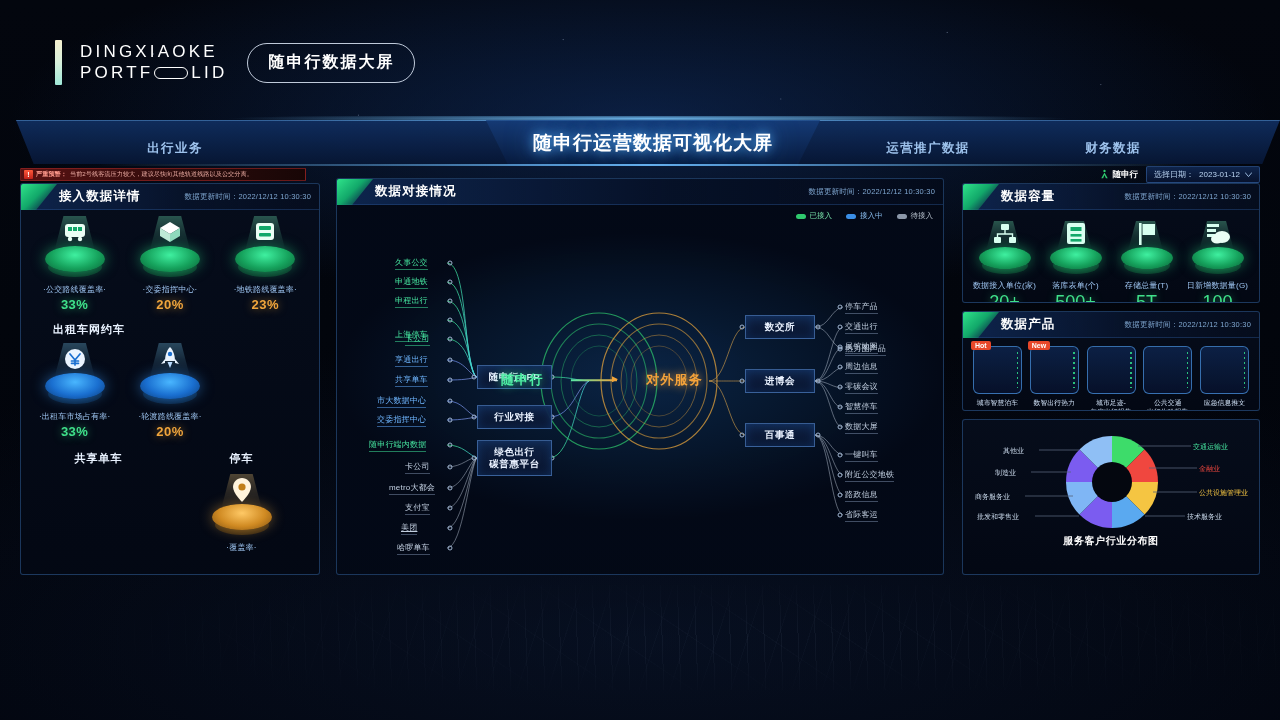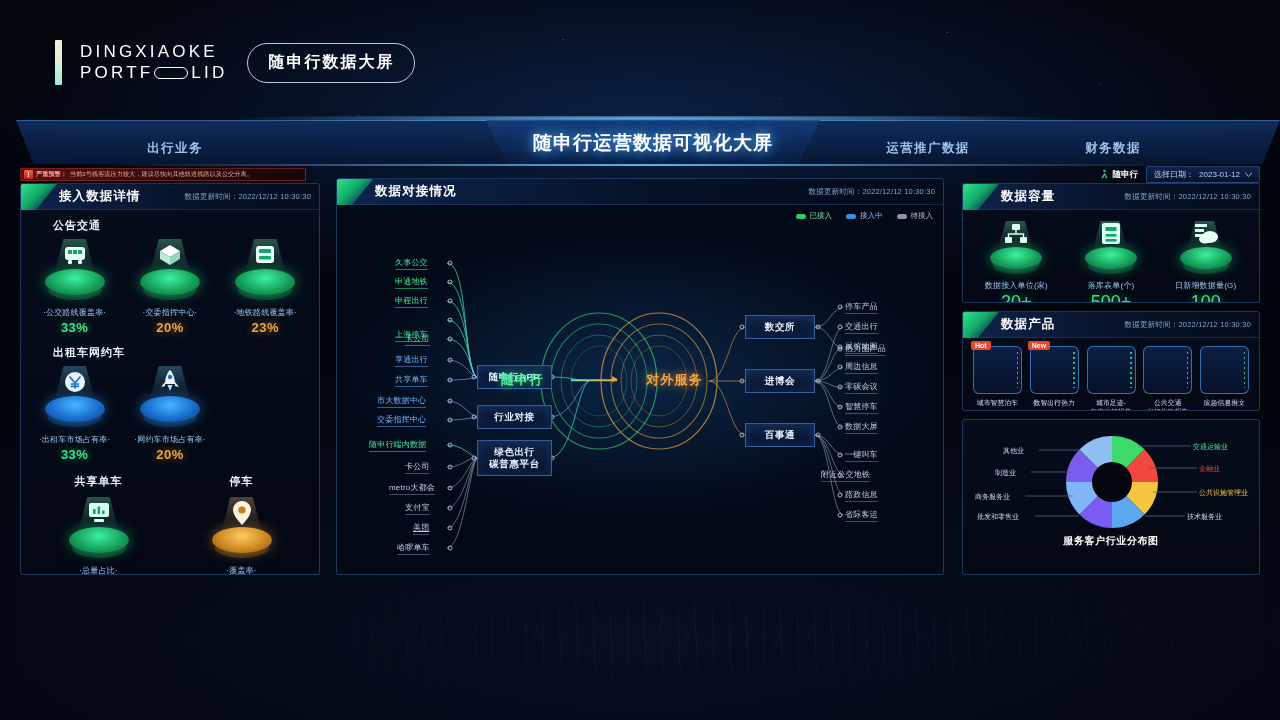--- a/index.html
+++ b/index.html
@@ -342,23 +342,20 @@
   <div class="alert-lab">严重预警：</div>
   <div class="alert-msg">当前2号线客流压力较大，建议尽快向其他轨道线路以及公交分离。</div>
 </div>
 
 <div class="panel" id="left-panel">
   <div class="panel-head">
     <div class="panel-title">接入数据详情</div>
     <div class="panel-time">数据更新时间：2022/12/12 10:30:30</div>
   </div>
 
-  <div style="padding:8px 0 0 32px;">
-    <div class="group-title">公告交通</div>
-  </div>
   <div class="tile-row" style="padding:4px 6px 0;">
     <div class="tile" style="flex:1">
       <div class="podium g-green">
         <div class="beam"></div>
         <div class="disc2"></div>
         <div class="disc"></div>
         <div class="glyph">
           <svg width="26" height="22" viewBox="0 0 26 22">
             <rect x="3" y="3" width="20" height="13" rx="3" fill="#eafff5"></rect>
             <rect x="6" y="6" width="4" height="4" fill="#12a86a"></rect>
@@ -432,47 +429,29 @@
         <div class="disc"></div>
         <div class="glyph">
           <svg width="22" height="26" viewBox="0 0 22 26">
             <path d="M11 1 C15 5 16 11 16 15 H6 C6 11 7 5 11 1 Z" fill="#eaf4ff"></path>
             <circle cx="11" cy="8" r="2.2" fill="#1a6fd0"></circle>
             <path d="M6 13 L2 18 L6 17 Z M16 13 L20 18 L16 17 Z" fill="#eaf4ff"></path>
             <path d="M8.5 16 H13.5 L11 22 Z" fill="#bcdcff"></path>
           </svg>
         </div>
       </div>
-      <div class="tile-lab">·网约车市场占有率·</div>
+      <div class="tile-lab">·轮渡路线覆盖率·</div>
       <div class="tile-val v-amber">20%</div>
     </div>
     <div style="flex:1"></div>
   </div>
 
   <div class="tile-row" style="padding:12px 6px 0;">
     <div style="flex:1; text-align:center;">
       <div class="group-title">共享单车</div>
-      <div class="tile" style="margin-top:6px">
-        <div class="podium g-green">
-          <div class="beam"></div>
-          <div class="disc2"></div>
-          <div class="disc"></div>
-          <div class="glyph">
-            <svg width="26" height="24" viewBox="0 0 26 24">
-              <rect x="3" y="2" width="20" height="14" rx="2" fill="#d8fff0"></rect>
-              <rect x="7" y="8" width="2.6" height="5" fill="#12a86a"></rect>
-              <rect x="11.5" y="5.5" width="2.6" height="7.5" fill="#12a86a"></rect>
-              <rect x="16" y="9.5" width="2.6" height="3.5" fill="#12a86a"></rect>
-              <rect x="8" y="18" width="10" height="3" rx="1" fill="#d8fff0"></rect>
-            </svg>
-          </div>
-        </div>
-        <div class="tile-lab">·总量占比·</div>
-
-      </div>
     </div>
     <div style="flex:1; text-align:center;">
       <div class="group-title">停车</div>
       <div class="tile" style="margin-top:6px">
         <div class="podium g-amber">
           <div class="beam"></div>
           <div class="disc2"></div>
           <div class="disc"></div>
           <div class="glyph">
             <svg width="20" height="26" viewBox="0 0 20 26">
@@ -630,21 +609,21 @@
     <div class="d-node d-leaf lf-blue" style="left:58px;  top:149px;">享通出行</div>
     <div class="d-node d-leaf lf-blue" style="left:58px;  top:169px;">共享单车</div>
 
     <div class="d-node d-leaf lf-blue" style="left:40px;  top:190px;">市大数据中心</div>
     <div class="d-node d-leaf lf-blue" style="left:40px;  top:209px;">交委指挥中心</div>
 
     <div class="d-node d-leaf lf-green" style="left:32px;  top:234px;">随申行端内数据</div>
     <div class="d-node d-leaf lf-gray" style="left:68px;  top:256px;">卡公司</div>
     <div class="d-node d-leaf lf-gray" style="left:52px;  top:277px;">metro大都会</div>
     <div class="d-node d-leaf lf-gray" style="left:68px;  top:297px;">支付宝</div>
-    <div class="d-node d-leaf lf-gray" style="left:76px;  top:317px;text-decoration:underline;">美团</div>
+    <div class="d-node d-leaf lf-gray" style="left:64px;  top:317px;text-decoration:underline;">美团</div>
     <div class="d-node d-leaf lf-gray" style="left:60px;  top:337px;">哈啰单车</div>
 
     <div class="d-box" style="left:140px; top:160px; width:75px; height:24px;">随申行APP</div>
     <div class="d-box" style="left:140px; top:200px; width:75px; height:24px;">行业对接</div>
     <div class="d-box" style="left:140px; top:235px; width:75px; height:36px; flex-direction:column;">
       <span>绿色出行</span>
       <span>碳普惠平台</span>
     </div>
 
     <div class="hub-core">
@@ -659,21 +638,21 @@
 
     <div class="d-node d-leaf lf-gray" style="left:508px; top:96px;">停车产品</div>
     <div class="d-node d-leaf lf-gray" style="left:508px; top:138px;">热力图产品</div>
     <div class="d-node d-leaf lf-gray" style="left:508px; top:116px;">交通出行</div>
     <div class="d-node d-leaf lf-gray" style="left:508px; top:136px;">展馆地图</div>
     <div class="d-node d-leaf lf-gray" style="left:508px; top:156px;">周边信息</div>
     <div class="d-node d-leaf lf-gray" style="left:508px; top:176px;">零碳会议</div>
     <div class="d-node d-leaf lf-gray" style="left:508px; top:196px;">智慧停车</div>
     <div class="d-node d-leaf lf-gray" style="left:508px; top:216px;">数据大屏</div>
     <div class="d-node d-leaf lf-gray" style="left:508px; top:244px;">一键叫车</div>
-    <div class="d-node d-leaf lf-gray" style="left:484px; top:264px;font-family:Liberation Mono, monospace;">附近公交地铁</div>
+    <div class="d-node d-leaf lf-gray" style="left:508px; top:264px;font-family:Liberation Mono, monospace;">附近公交地铁</div>
     <div class="d-node d-leaf lf-gray" style="left:508px; top:284px;">路政信息</div>
     <div class="d-node d-leaf lf-gray" style="left:508px; top:304px;">省际客运</div>
   </div>
 </div>
 
 <div class="panel" id="right-cap">
   <div class="panel-head">
     <div class="panel-title">数据容量</div>
     <div class="panel-time">数据更新时间：2022/12/12 10:30:30</div>
   </div>
@@ -711,20 +690,35 @@
       </div>
       <div class="cap-lab">落库表单(个)</div>
       <div class="cap-val">500+</div>
     </div>
     <div class="cap-tile">
       <div class="podium g-green" style="width:62px;height:58px">
         <div class="beam" style="left:13px;width:34px;height:28px"></div>
         <div class="disc2" style="left:8px;width:46px;height:17px"></div>
         <div class="disc" style="left:5px;width:52px;height:22px"></div>
         <div class="glyph" style="top:2px;width:26px;height:26px">
+          <svg width="22" height="24" viewBox="0 0 22 24">
+            <rect x="3" y="1" width="2.6" height="22" fill="#d8fff0"></rect>
+            <path d="M6.5 2 H19 V13 H6.5 Z" fill="#d8fff0"></path>
+          </svg>
+        </div>
+      </div>
+      <div class="cap-lab">存储总量(T)</div>
+      <div class="cap-val">5T</div>
+    </div>
+    <div class="cap-tile">
+      <div class="podium g-green" style="width:62px;height:58px">
+        <div class="beam" style="left:13px;width:34px;height:28px"></div>
+        <div class="disc2" style="left:8px;width:46px;height:17px"></div>
+        <div class="disc" style="left:5px;width:52px;height:22px"></div>
+        <div class="glyph" style="top:2px;width:26px;height:26px">
           <svg width="26" height="24" viewBox="0 0 26 24">
             <rect x="2" y="2" width="12" height="3" fill="#d8fff0"></rect>
             <rect x="2" y="7" width="9" height="3" fill="#d8fff0"></rect>
             <rect x="2" y="12" width="12" height="3" fill="#d8fff0"></rect>
             <ellipse cx="17" cy="15" rx="8" ry="6" fill="#eafff5"></ellipse>
             <ellipse cx="12" cy="17" rx="6" ry="4.5" fill="#eafff5"></ellipse>
           </svg>
         </div>
       </div>
       <div class="cap-lab">日新增数据量(G)</div>

